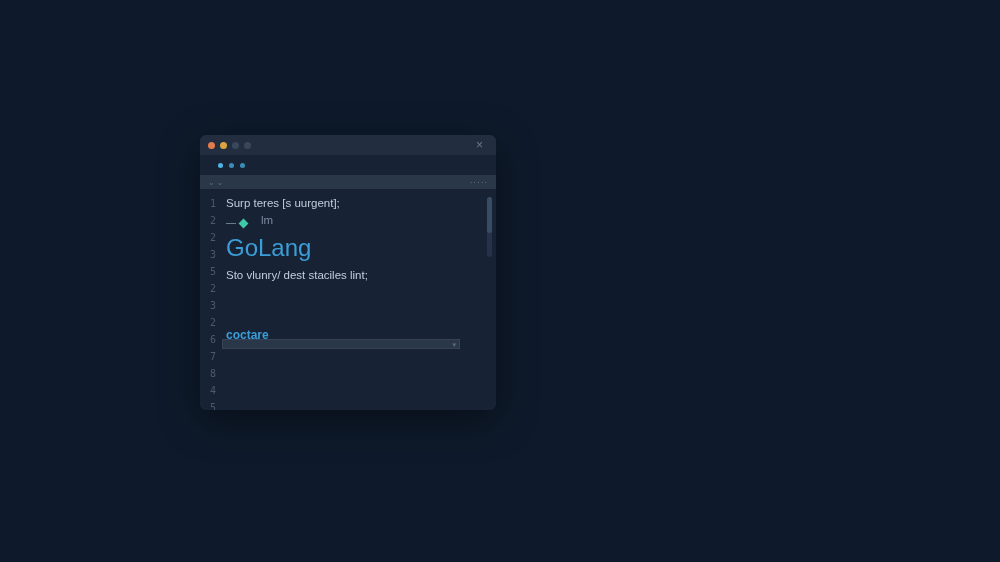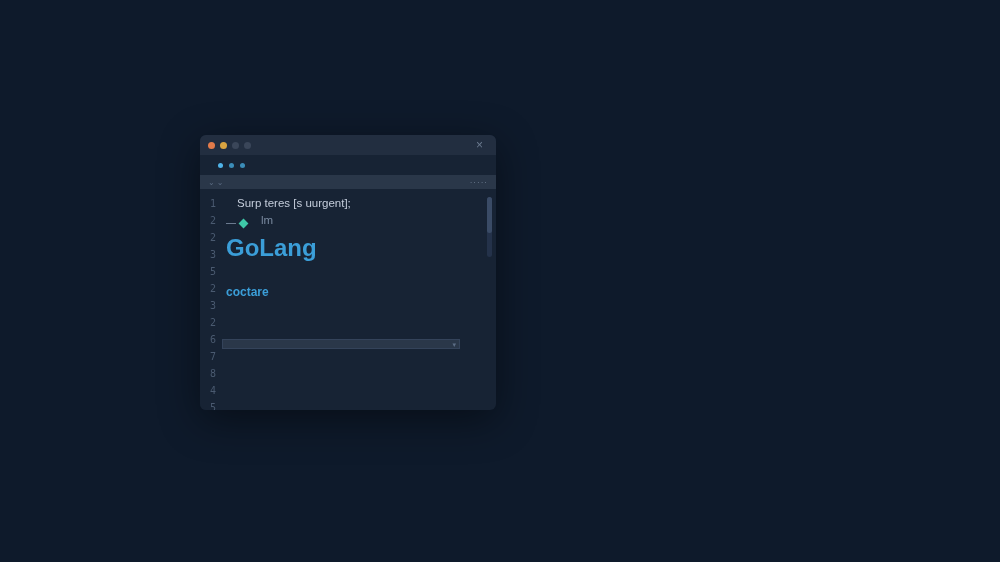--- a/index.html
+++ b/index.html
@@ -114,25 +114,25 @@
       padding-left: 4px;
       position: relative;
     }
     .code-line {
       font-size: 11.5px;
       line-height: 17px;
       color: #b8c4d4;
       font-family: 'Segoe UI', sans-serif;
       white-space: nowrap;
     }
-    .tok-keyword { color: #c4cddb; margin-left: 11px; }
+    .tok-keyword { color: #c4cddb; }
     .tok-comment { color: #7a8aa0; padding-left: 12px; }
     .heading {
       font-size: 24px;
-      font-weight: 700;
+      font-weight: 400;
       color: #3b9ed8;
       line-height: 34px;
       margin-top: 2px;
       margin-bottom: 2px;
     }
     .link-word {
       color: #3b9ed8;
       font-weight: 600;
       font-size: 12px;
     }
@@ -239,27 +239,30 @@
       <div class="code-line">
         <span class="tok-keyword">Surp teres [s uurgent];</span>
       </div>
       <div class="code-line">
         <span class="arrow-decor">
           <span class="arrow-line"></span>
             <span class="diamond"></span>
         </span><span class="tok-comment">lm</span>
       </div>
       <div class="heading">GoLang</div>
+      <div class="code-line">
+        <span class="tok-keyword">Sto vlunry/ dest staciles lint;</span>
+      </div>
       <div class="code-line">&nbsp;</div>
 
       <div class="select-bar">
         <span class="select-arrow">▾</span>
       </div>
 
-      <div class="code-line" style="margin-top:0;">
+      <div class="code-line" style="margin-top:26px;">
         <span class="link-word">coctare</span>
       </div>
 
       <div class="scrollbar-track">
         <div class="scrollbar-thumb"></div>
       </div>
     </div>
   </div>
 </div>
 

